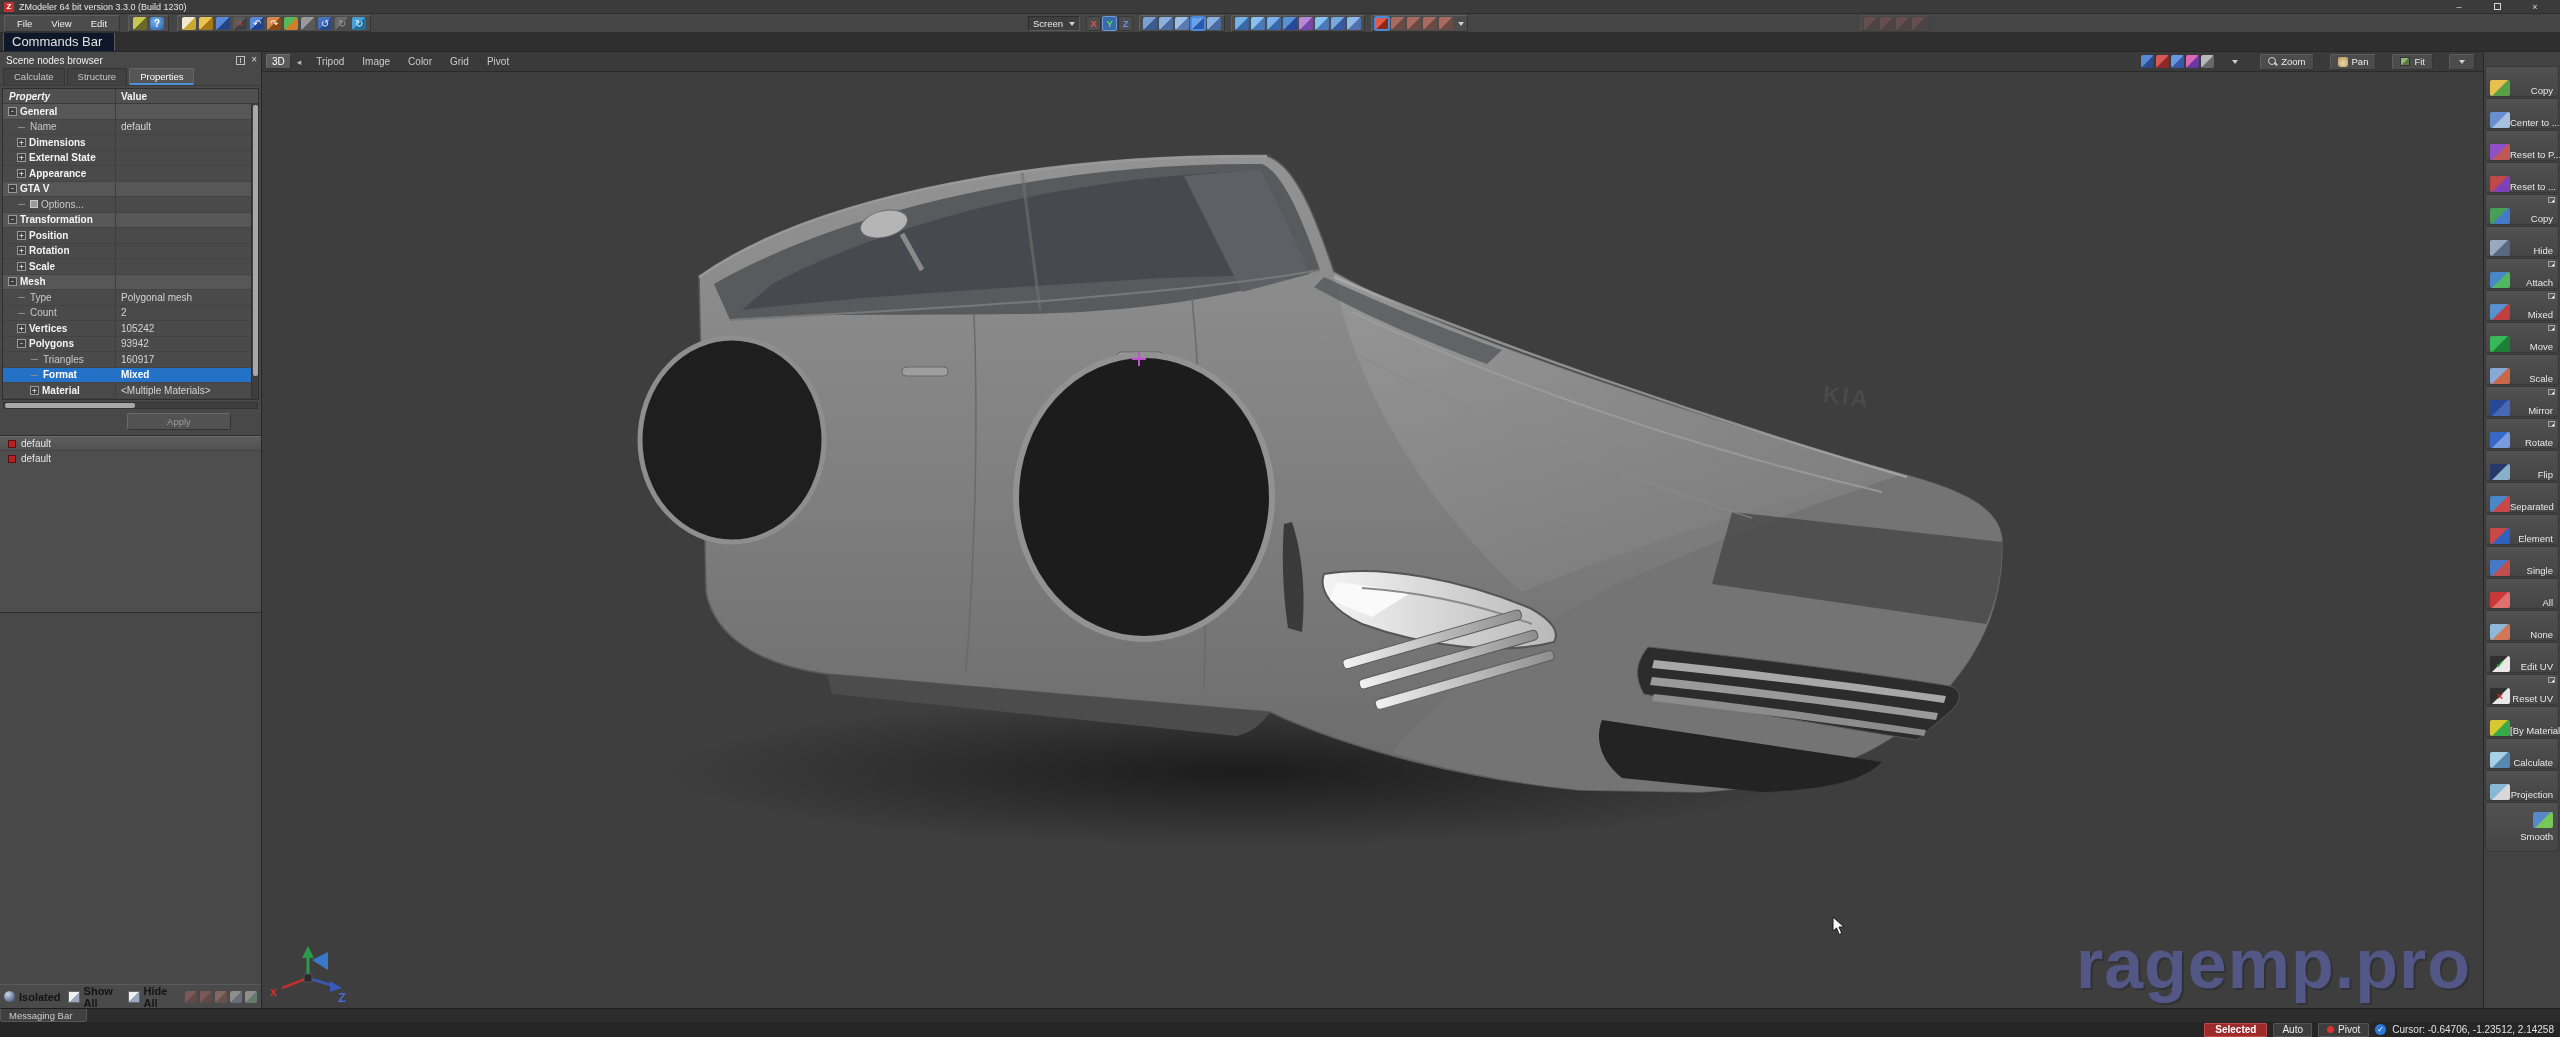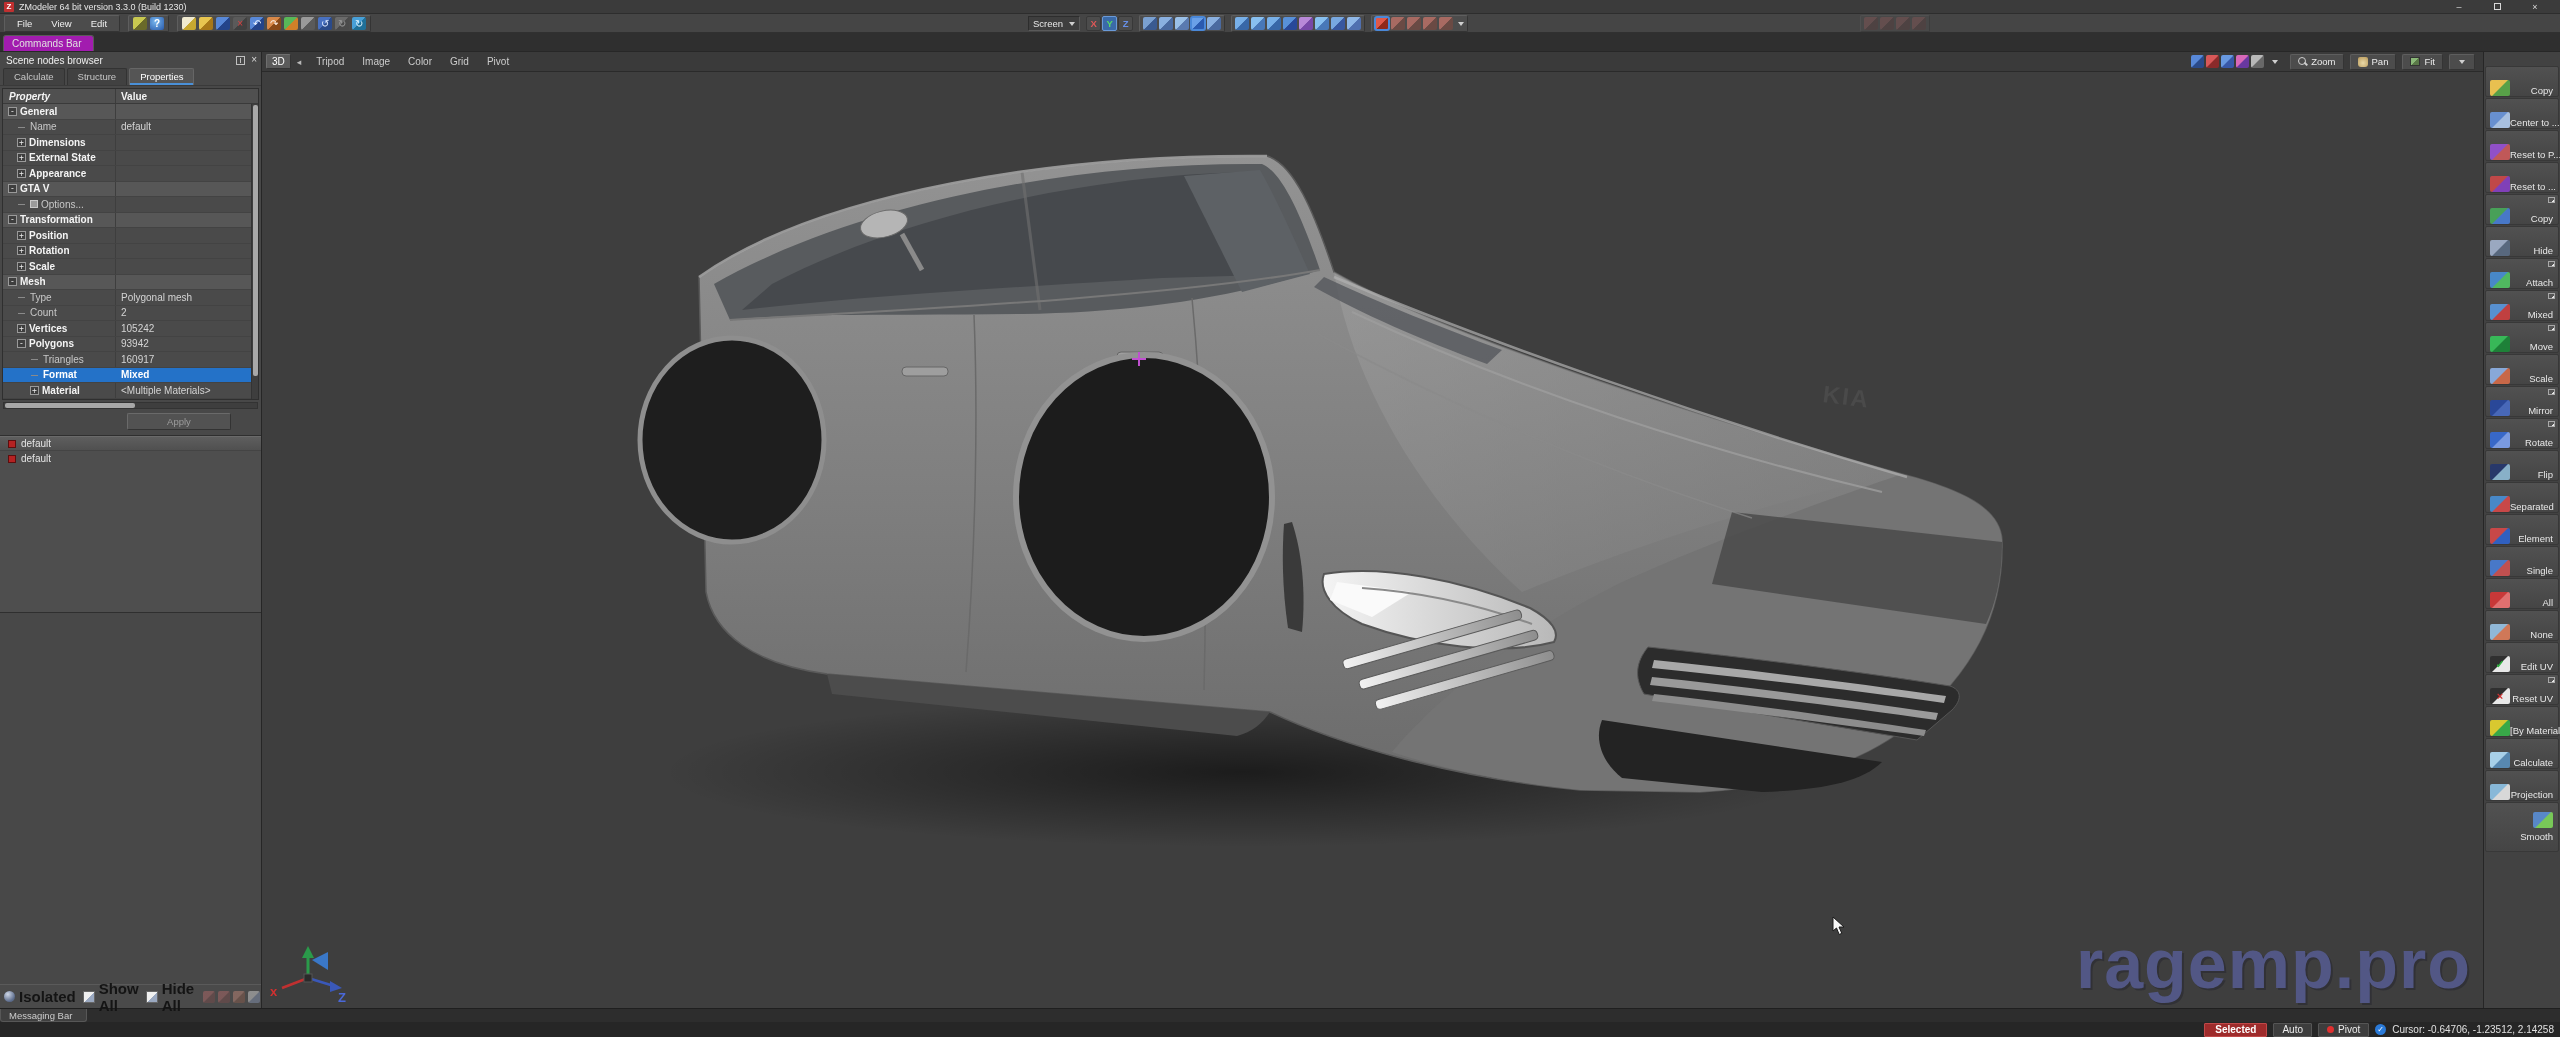--- a/index.html
+++ b/index.html
@@ -24,21 +24,21 @@
   .screen-box{display:flex;align-items:center;background:#3e3e3e;border:1px solid;border-color:#2d2d2d #5a5a5a #5a5a5a #2d2d2d;height:15px;padding:0 4px;gap:6px;color:#e8e8e8;font-size:9.5px;}
   .caret{width:0;height:0;border-left:3px solid transparent;border-right:3px solid transparent;border-top:4px solid #cfcfcf;display:inline-block;}
   .axis-btn{width:15px;height:15px;background:#4c4c4c;border:1px solid #383838;display:inline-flex;align-items:center;justify-content:center;font-weight:bold;font-size:9.5px;border-radius:2px;}
   .axis-btn.active{background:#3a6aa8;border-color:#6a9ad8;}
   .tbg{display:flex;gap:2px;align-items:center;background:#4c4c4c;border:1px solid;border-color:#5e5e5e #343434 #343434 #5e5e5e;padding:0 3px;height:17px;border-radius:2px;}
   .tb-icon.active{outline:2px solid #4a88d8;outline-offset:-1px;}
   .dim{opacity:.45;}
 
   
   .commands-row{height:19px;background:#2f2f2f;display:flex;align-items:flex-end;border-bottom:1px solid #272727;}
-  .cmd-tab{margin-left:3px;background:#a21caf;border:1px solid #5a5a5a;border-bottom:none;border-radius:3px 3px 0 0;padding:2px 12px 2px 8px;font-size:10px;color:#e0e0e0;}
+  .cmd-tab{margin-left:3px;background:#0f172a;border:1px solid #5a5a5a;border-bottom:none;border-radius:3px 3px 0 0;padding:2px 12px 2px 8px;font-size:13px;color:#e0e0e0;}
 
   
   .main{display:flex;height:956px;}
 
   
   .left-panel{width:262px;background:#484848;border-right:1px solid #262626;display:flex;flex-direction:column;position:relative;}
   .lp-header{height:16px;display:flex;align-items:center;padding:0 4px 0 6px;font-size:10px;color:#f0f0f0;}
   .lp-header .spacer{flex:1;}
   .pin-icon{width:9px;height:9px;border:1px solid #c0c0c0;position:relative;margin-right:6px;}
   .pin-icon::after{content:"";position:absolute;left:3px;top:1px;width:1px;height:5px;background:#c0c0c0;}
@@ -76,30 +76,30 @@
   .hthumb{position:absolute;top:0;left:1px;width:130px;height:5px;background:#a8a8a8;border-radius:2px;}
   .apply-row{height:24px;display:flex;align-items:center;justify-content:flex-end;padding-right:30px;}
   .apply-btn{width:104px;height:17px;background:#525252;border:1px solid;border-color:#6a6a6a #333 #333 #6a6a6a;color:#9c9c9c;font-size:9.5px;text-align:center;line-height:15px;border-radius:2px;}
   .mat-list{margin-top:2px;border-top:1px solid #2f2f2f;border-bottom:1px solid #2f2f2f;background:#4e4e4e;height:178px;}
   .mat-item{display:flex;align-items:center;height:15px;padding-left:8px;gap:5px;color:#e4e4e4;}
   .mat-item.highlight{background:linear-gradient(#5e5e5e,#505050);border-top:1px solid #6a6a6a;border-bottom:1px solid #444;}
   .mat-swatch{width:8px;height:8px;background:#b42222;border:1px solid #5c0e0e;flex:none;}
   .lp-fill{flex:1;}
   .lp-toolbar{height:24px;background:#4a4a4a;border-top:1px solid #5a5a5a;display:flex;align-items:center;padding:0 4px;gap:4px;}
   .orb{width:11px;height:11px;border-radius:50%;background:radial-gradient(circle at 35% 30%,#cfd8e8,#5a6a8a 70%);flex:none;}
-  .lp-tb-label{font-size:15px;font-weight:bold;color:#141414;margin-right:3px;}
+  .lp-tb-label{font-size:11px;font-weight:bold;color:#141414;margin-right:3px;}
   .sq-icon{width:12px;height:12px;background:linear-gradient(135deg,#f0f0f0 50%,#9aa8c0 50%);border:1px solid #666;flex:none;}
 
   
   .viewport{flex:1;display:flex;flex-direction:column;position:relative;min-width:0;}
   .vp-header{height:20px;background:#3a3a3a;border-bottom:1px solid #2a2a2a;display:flex;align-items:center;padding:0 4px;gap:4px;}
   .vp-mode{background:#5a5a5a;border:1px solid;border-color:#6e6e6e #333 #333 #6e6e6e;color:#fff;font-weight:normal;font-size:10px;padding:1px 5px;border-radius:2px;}
   .vp-back{color:#b8b8b8;font-size:9px;padding:0 2px;}
   .vp-menu{color:#cccccc;font-size:10px;padding:0 9px;}
-  .vp-right{margin-left:auto;display:flex;align-items:center;gap:6px;padding-right:4px;justify-content:center;}
+  .vp-right{margin-left:auto;display:flex;align-items:center;gap:16px;padding-right:4px;justify-content:center;}
   .vp-btn{display:flex;align-items:center;gap:4px;background:#4c4c4c;border:1px solid;border-color:#5e5e5e #343434 #343434 #5e5e5e;padding:1px 7px;font-size:9.5px;color:#ececec;border-radius:2px;height:16px;}
   .mag{width:9px;height:9px;position:relative;}
   .mag::before{content:"";position:absolute;left:0;top:0;width:6px;height:6px;border:1.5px solid #cfcfcf;border-radius:50%;}
   .mag::after{content:"";position:absolute;left:6px;top:6px;width:4px;height:1.5px;background:#cfcfcf;transform:rotate(45deg);}
   .hand{width:10px;height:10px;background:radial-gradient(circle at 50% 60%,#e8d8a8,#b89858);border-radius:2px 2px 3px 3px;}
   .fitbox{width:10px;height:9px;background:linear-gradient(135deg,#8ab878 50%,#5a7848 50%);border:1px solid #333;}
   .vp-canvas{position:relative;flex:1;background:#3e3e3e;overflow:hidden;}
   .watermark{position:absolute;right:12px;bottom:4px;font-size:70px;font-weight:bold;letter-spacing:1px;color:#545a8c;opacity:.92;text-shadow:2px 2px 0 rgba(30,30,45,.45);font-family:"Liberation Sans",sans-serif;}
   .cursor{position:absolute;left:1570px;top:844px;}
   .tripod{position:absolute;left:4px;bottom:2px;}

